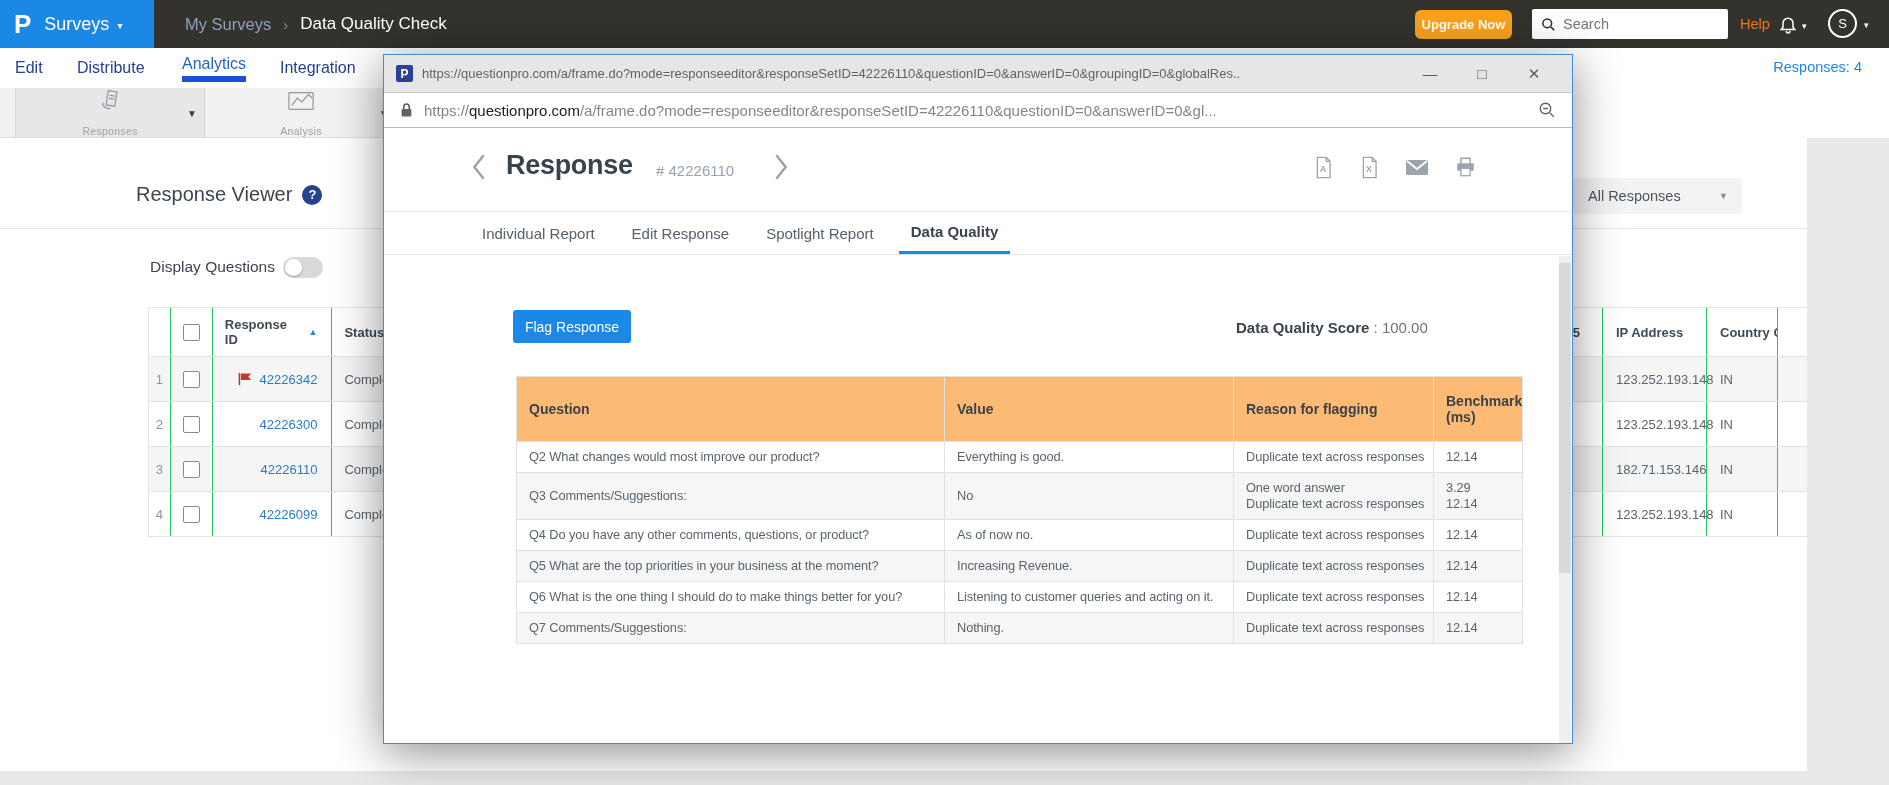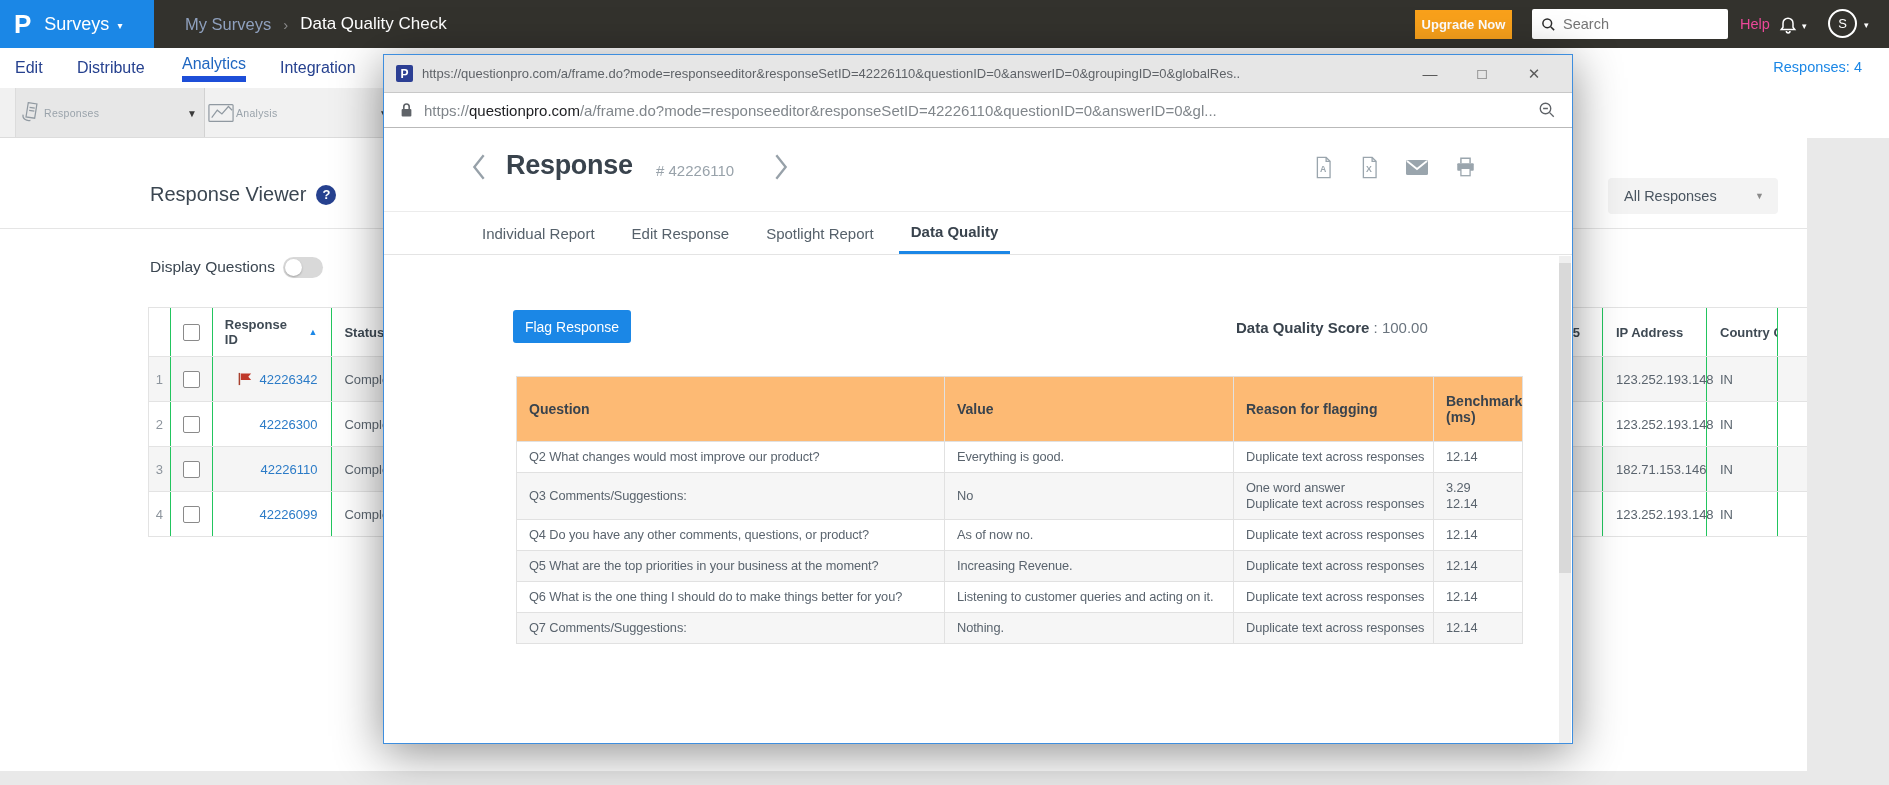--- a/index.html
+++ b/index.html
@@ -9,53 +9,53 @@
   
   .topnav { position:absolute; left:0; top:0; width:1889px; height:48px; background:#33322d; z-index:5; }
   .logo-area { position:absolute; left:0; top:0; width:154px; height:48px; background:#1b87e6; display:flex; align-items:center; }
   .qp-logo { margin-left:14px; color:#fff; font-size:26px; font-weight:bold; line-height:1; }
   .product-name { color:#fff; font-size:18px; margin-left:13px; }
   .product-caret { color:#fff; font-size:10px; margin-left:8px; margin-top:3px; }
   .breadcrumb { position:absolute; left:185px; top:0; height:48px; display:flex; align-items:center; gap:12px; }
   .crumb-parent { color:#8fa0bd; font-size:16.5px; cursor:pointer; }
   .crumb-sep { color:#8a8a8a; font-size:15px; }
   .crumb-current { color:#ffffff; font-size:17px; }
-  .upgrade-btn { position:absolute; left:1415px; top:10px; width:97px; height:29px; background:#f9a11b; border-radius:0; color:#fff; font-weight:bold; font-size:13px; display:flex; align-items:center; justify-content:center; cursor:pointer; }
+  .upgrade-btn { position:absolute; left:1415px; top:10px; width:97px; height:29px; background:#f9a11b; border-radius:6px; color:#fff; font-weight:bold; font-size:13px; display:flex; align-items:center; justify-content:center; cursor:pointer; }
   .search-box { position:absolute; left:1532px; top:9px; width:196px; height:30px; background:#fff; border-radius:2px; display:flex; align-items:center; padding:6px 9px; }
   .search-box input { border:none; outline:none; font-size:14.5px; color:#333; width:150px; margin-left:7px; font-family:"Liberation Sans", sans-serif; background:transparent; }
-  .help-link { position:absolute; left:1740px; top:0; height:48px; display:flex; align-items:center; color:#ec4899; font-size:14.5px; cursor:pointer; }
+  .help-link { position:absolute; left:1740px; top:0; height:48px; display:flex; align-items:center; color:#f97316; font-size:14.5px; cursor:pointer; }
   .bell-wrap { position:absolute; left:1778px; top:13px; display:flex; align-items:flex-start; cursor:pointer; }
   .bell-caret { color:#fff; font-size:9px; margin-left:4px; margin-top:8px; }
   .avatar { position:absolute; left:1828px; top:9px; width:29px; height:29px; border:2px solid #fff; border-radius:50%; color:#fff; font-size:13px; display:flex; align-items:center; justify-content:center; cursor:pointer; }
   .avatar-caret { position:absolute; left:1864px; top:20px; color:#fff; font-size:9px; }
 
   
   .subnav { position:absolute; left:0; top:48px; width:1889px; height:40px; background:#fff; z-index:2; }
   .subnav-item { position:absolute; top:0; height:40px; display:flex; align-items:center; font-size:16px; color:#26418f; cursor:pointer; }
   .subnav-item.active { color:#1f66c0; }
   .subnav-item.active .subnav-label { border-bottom:6px solid #1d4ed8; padding-bottom:3px; }
   .responses-count { position:absolute; right:27px; top:11px; color:#1b87e6; font-size:14.5px; cursor:pointer; }
 
   
   .toolbar-bg { position:absolute; left:0; top:88px; width:1889px; height:50px; background:#fff; z-index:1; }
   .toolbar { position:absolute; left:0; top:88px; width:470px; height:50px; background:#f1f1f1; border-bottom:1px solid #dcdcdc; z-index:2; }
   .tile { position:absolute; top:0; height:49px; cursor:pointer; }
-  .tile-inner { height:100%; display:flex; flex-direction:row; align-items:center; justify-content:flex-start; }
+  .tile-inner { height:100%; display:flex; flex-direction:column; align-items:center; justify-content:space-between; }
   .tile.responses { left:15px; width:190px; background:#e7e7e7; border-left:1px solid #dcdcdc; border-right:1px solid #d2d2d2; }
   .tile.analysis { left:206px; width:190px; }
   .tile-label { font-size:10.5px; color:#9aa3ab; margin-top:1px; letter-spacing:.3px; }
   .tile-caret { position:absolute; right:7px; top:20px; color:#3a3a3a; font-size:10px; }
 
   
   .content { position:absolute; left:0; top:138px; width:1807px; height:633px; background:#fff; z-index:2; }
-  .viewer-title-row { position:absolute; left:150px; top:183px; display:flex; align-items:center; gap:10px; z-index:3; }
+  .viewer-title-row { position:absolute; left:136px; top:183px; display:flex; align-items:center; gap:10px; z-index:3; }
   .viewer-title { font-size:20px; color:#3b4651; }
   .help-circle { width:20px; height:20px; border-radius:50%; background:#26418f; color:#fff; font-size:13px; font-weight:bold; display:flex; align-items:center; justify-content:center; cursor:pointer; }
   .viewer-divider { position:absolute; left:0; top:228px; width:1807px; height:1px; background:#e5e5e5; z-index:3; }
-  .filter-select { position:absolute; left:1608px; top:178px; width:170px; height:36px; background:#f3f3f3; border-radius:4px; display:flex; align-items:center; font-size:14.5px; color:#4a5560; padding-left:16px; cursor:pointer; z-index:3; }
+  .filter-select { position:absolute; left:1572px; top:178px; width:170px; height:36px; background:#f3f3f3; border-radius:4px; display:flex; align-items:center; font-size:14.5px; color:#4a5560; padding-left:16px; cursor:pointer; z-index:3; }
   .filter-caret { position:absolute; right:14px; color:#8a8a8a; font-size:9px; }
   .display-q-label { position:absolute; left:150px; top:258px; font-size:15.5px; color:#3b4651; z-index:3; }
   .toggle { position:absolute; left:283px; top:257px; width:40px; height:21px; border-radius:11px; background:#d9d9d9; cursor:pointer; z-index:3; }
   .toggle-knob { position:absolute; left:2px; top:2px; width:17px; height:17px; border-radius:50%; background:#fff; box-shadow:0 1px 2px rgba(0,0,0,.25); }
 
   
   .rt { position:absolute; top:307px; z-index:3; font-size:13px; color:#5a646e; }
   .rt-left { left:148px; width:304px; }
   .rt-right { left:1560px; width:247px; overflow:hidden; }
   .rt-row { display:flex; border-bottom:1px solid #e3e3e3; }

